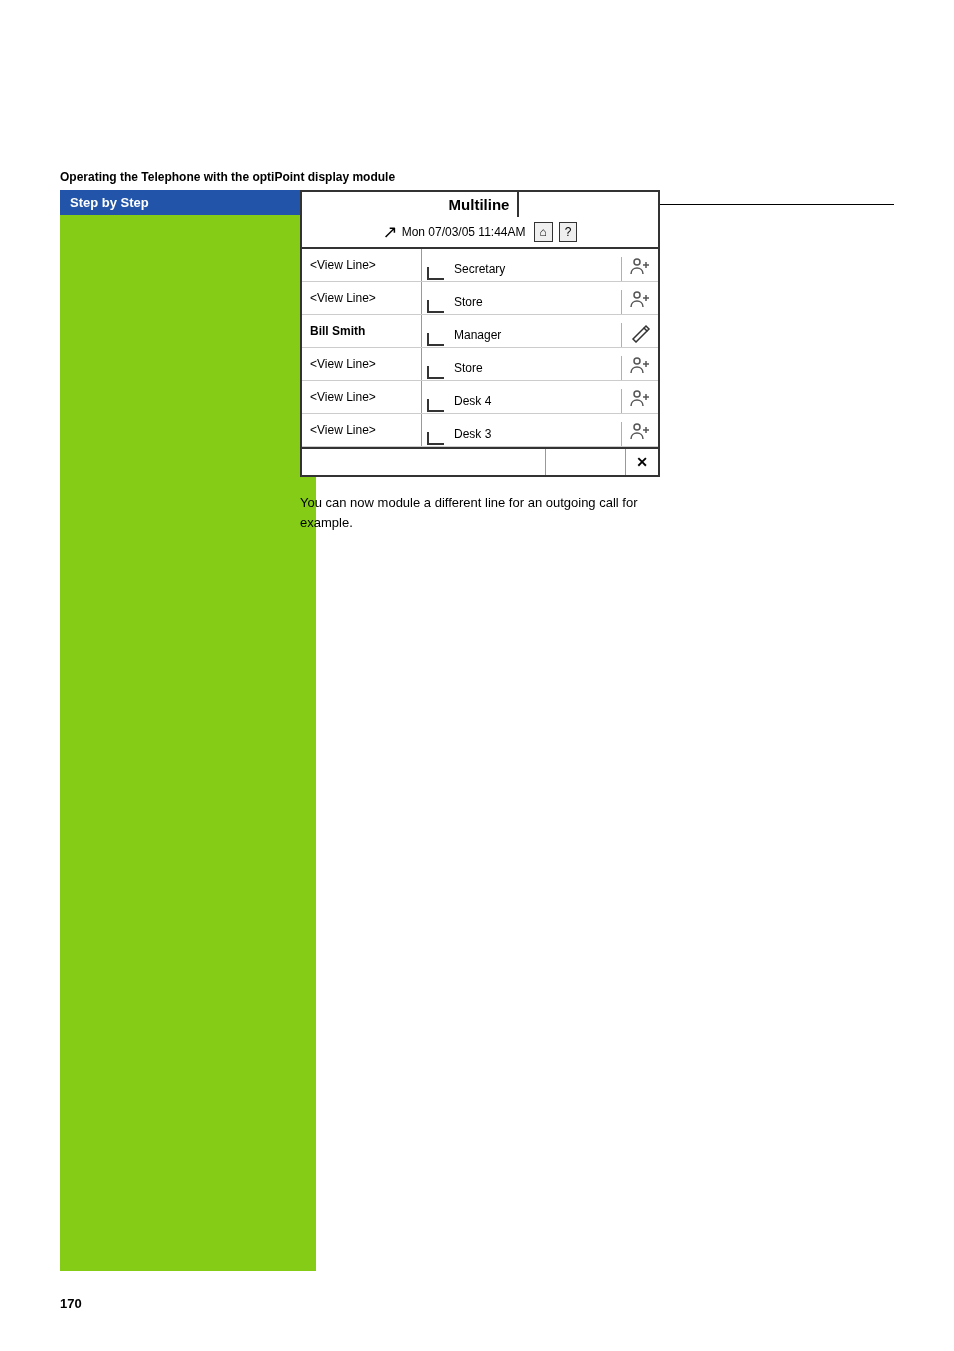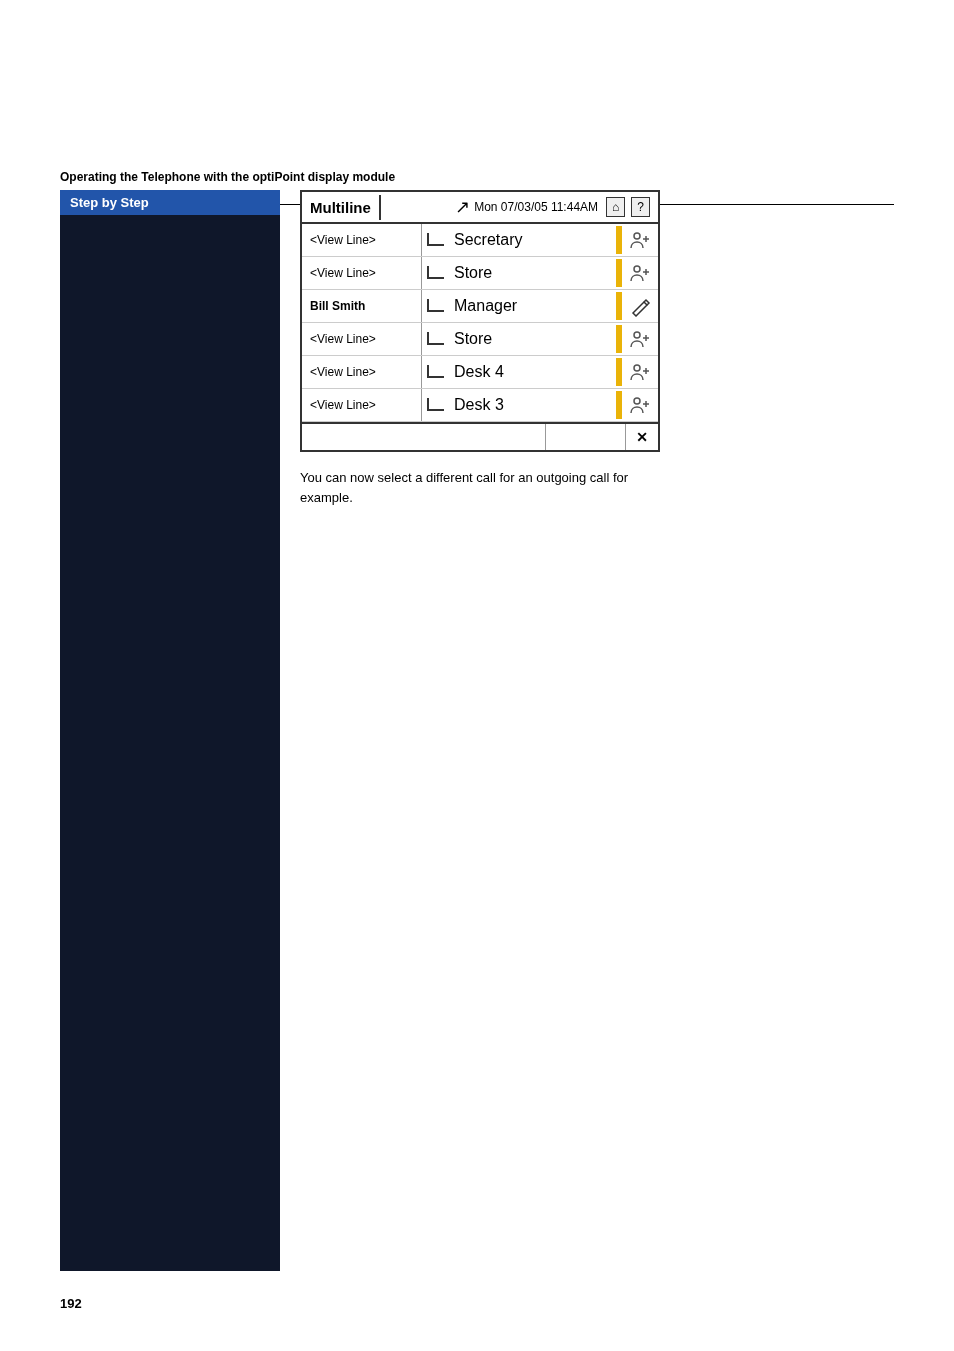--- a/index.html
+++ b/index.html
@@ -32,23 +32,23 @@
       font-weight: bold;
       border-bottom: 1px solid #000;
       padding-bottom: 20px;
     }
 
     
     .step-by-step-box {
       position: absolute;
       top: 190px;
       left: 60px;
-      width: 220px;
+      width: 256px;
       bottom: 80px;
-      background: #0f172a;
+      background: #84cc16;
     }
 
     .step-by-step-label {
       background: #2255aa;
       color: #fff;
       font-weight: bold;
       font-size: 13px;
       padding: 5px 10px;
       display: block;
     }
@@ -67,20 +67,21 @@
       width: 360px;
       background: #fff;
       margin-bottom: 16px;
     }
 
     .phone-header {
       display: flex;
       align-items: center;
       border-bottom: 2px solid #333;
       background: #fff;
+      flex-direction: column;
     }
 
     .phone-title {
       font-weight: bold;
       font-size: 15px;
       padding: 4px 8px;
       border-right: 2px solid #333;
       flex: 0 0 auto;
     }
 
@@ -107,21 +108,21 @@
       border: 1px solid #333;
       padding: 2px 5px;
       font-size: 12px;
       margin-left: 2px;
       cursor: pointer;
     }
 
     
     .line-row {
       display: flex;
-      align-items: center;
+      align-items: flex-end;
       border-bottom: 1px solid #ccc;
       padding: 0;
     }
 
     .line-left {
       width: 120px;
       padding: 5px 8px;
       font-size: 12px;
       border-right: 1px solid #999;
       min-height: 32px;
@@ -134,23 +135,23 @@
       align-items: center;
       padding: 0 4px;
     }
 
     .line-connector svg {
       display: block;
     }
 
     .line-label {
       flex: 1;
-      font-size: 16px;
+      font-size: 12px;
       padding: 5px 6px;
-      border-right: 6px solid #eab308;
+      border-right: 1px solid #eab308;
     }
 
     .line-icon {
       width: 36px;
       display: flex;
       align-items: center;
       justify-content: center;
       font-size: 16px;
       padding: 4px;
     }
@@ -337,17 +338,17 @@
     </div>
 
     <div class="phone-bottom-bar">
       <div class="bottom-bar-left"></div>
       <div class="bottom-bar-mid"></div>
       <div class="bottom-bar-close">✕</div>
     </div>
 
   </div>
 
-  <div class="description-text">You can now select a different call for an outgoing call for example.</div>
+  <div class="description-text">You can now module a different line for an outgoing call for example.</div>
 
 </div>
 
-<div class="page-number">192</div>
+<div class="page-number">170</div>
 
 </body></html>

